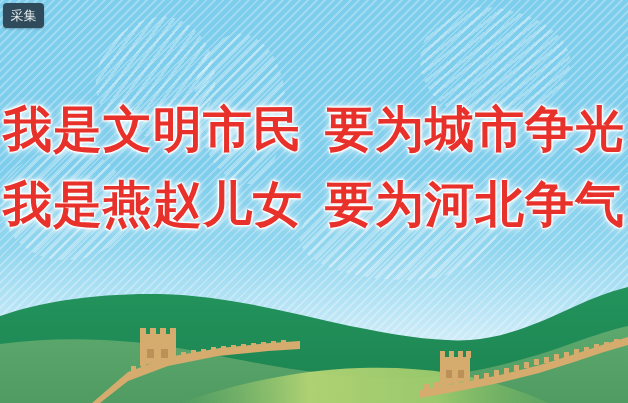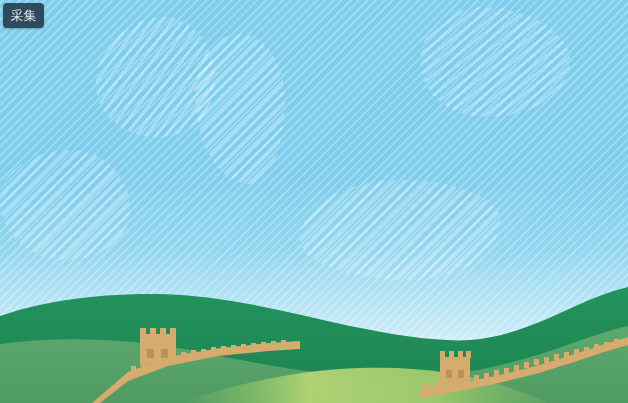--- a/index.html
+++ b/index.html
@@ -281,16 +281,20 @@
           <rect x="449" y="351" width="5" height="7" fill="#d5ab6e"></rect>
           <rect x="458" y="351" width="5" height="7" fill="#d5ab6e"></rect>
           <rect x="466" y="351" width="5" height="7" fill="#d5ab6e"></rect>
           <rect x="446" y="370" width="6" height="8" fill="#bc9057"></rect>
           <rect x="458" y="370" width="6" height="8" fill="#bc9057"></rect>
         </g>
       </g>
     </svg>
   </div>
 
+  <div class="slogan-block">
+    <div class="slogan-line"><span>我是文明市民</span><span class="gap"></span><span>要为城市争光</span></div>
+    <div class="slogan-line"><span>我是燕赵儿女</span><span class="gap"></span><span>要为河北争气</span></div>
+  </div>
 
   <div class="capture-btn">采集</div>
 
 </div>
 
 </body></html>

